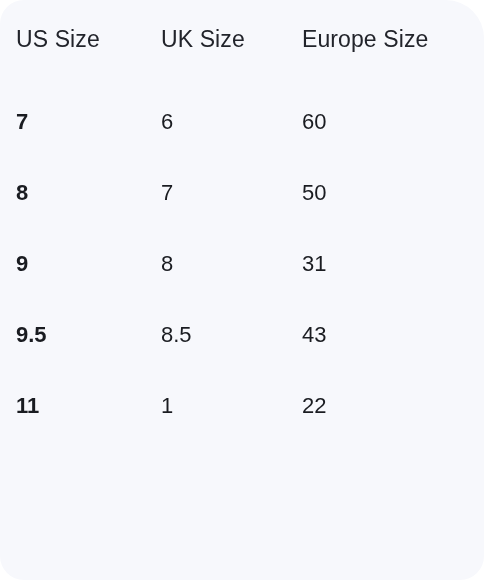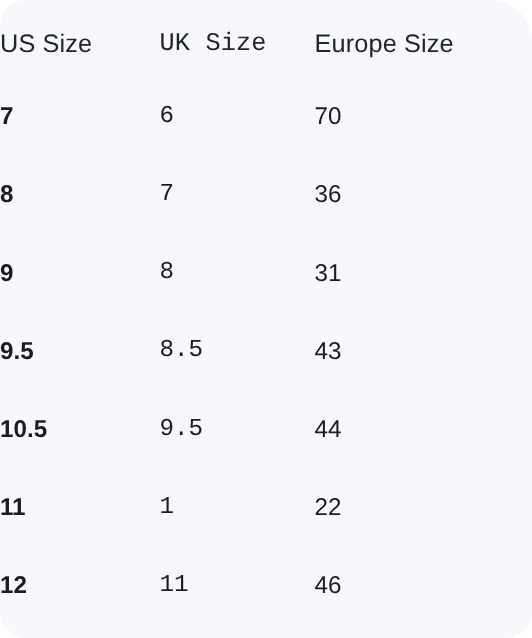--- a/index.html
+++ b/index.html
@@ -33,21 +33,21 @@
   }
 
   .size-table col.col-us     { width: 145px; }
   .size-table col.col-uk     { width: 141px; }
   .size-table col.col-europe { width: 198px; }
 
   .size-table th,
   .size-table td {
     text-align: left;
     vertical-align: middle;
-    padding: 0;
+    padding: 16px;
     border: none;
   }
 
   .size-table thead th {
     height: 62px;
     font-size: 23px;
     font-weight: 400;
     color: #22242B;
     letter-spacing: 0.1px;
     padding-top: 8px;
@@ -61,21 +61,21 @@
     font-size: 22px;
     color: #1A1C21;
     font-weight: 400;
   }
 
   .size-table tbody td.us-cell {
     font-weight: 700;
   }
 
   .cell-pad-us     { padding-left: 22px; }
-  .cell-pad-uk     { padding-left: 18px; font-family: Liberation Mono, monospace; }
+  .cell-pad-uk     { padding-left: 18px; }
   .cell-pad-europe { padding-left: 13px; }
 </style>
 </head>
 <body>
 
 <div class="size-chart-panel">
 
   <table class="size-table">
     <colgroup>
       <col class="col-us">
@@ -86,48 +86,38 @@
       <tr>
         <th class="cell-pad-us">US Size</th>
         <th class="cell-pad-uk">UK Size</th>
         <th class="cell-pad-europe">Europe Size</th>
       </tr>
     </thead>
     <tbody>
       <tr>
         <td class="us-cell cell-pad-us">7</td>
         <td class="uk-cell cell-pad-uk">6</td>
-        <td class="eu-cell cell-pad-europe">70</td>
+        <td class="eu-cell cell-pad-europe">60</td>
       </tr>
       <tr>
         <td class="us-cell cell-pad-us">8</td>
         <td class="uk-cell cell-pad-uk">7</td>
-        <td class="eu-cell cell-pad-europe">36</td>
+        <td class="eu-cell cell-pad-europe">50</td>
       </tr>
       <tr>
         <td class="us-cell cell-pad-us">9</td>
         <td class="uk-cell cell-pad-uk">8</td>
         <td class="eu-cell cell-pad-europe">31</td>
       </tr>
       <tr>
         <td class="us-cell cell-pad-us">9.5</td>
         <td class="uk-cell cell-pad-uk">8.5</td>
         <td class="eu-cell cell-pad-europe">43</td>
       </tr>
       <tr>
-        <td class="us-cell cell-pad-us">10.5</td>
-        <td class="uk-cell cell-pad-uk">9.5</td>
-        <td class="eu-cell cell-pad-europe">44</td>
-      </tr>
-      <tr>
         <td class="us-cell cell-pad-us">11</td>
         <td class="uk-cell cell-pad-uk">1</td>
         <td class="eu-cell cell-pad-europe">22</td>
-      </tr>
-      <tr>
-        <td class="us-cell cell-pad-us">12</td>
-        <td class="uk-cell cell-pad-uk">11</td>
-        <td class="eu-cell cell-pad-europe">46</td>
       </tr>
     </tbody>
   </table>
 
 </div>
 
 </body></html>

